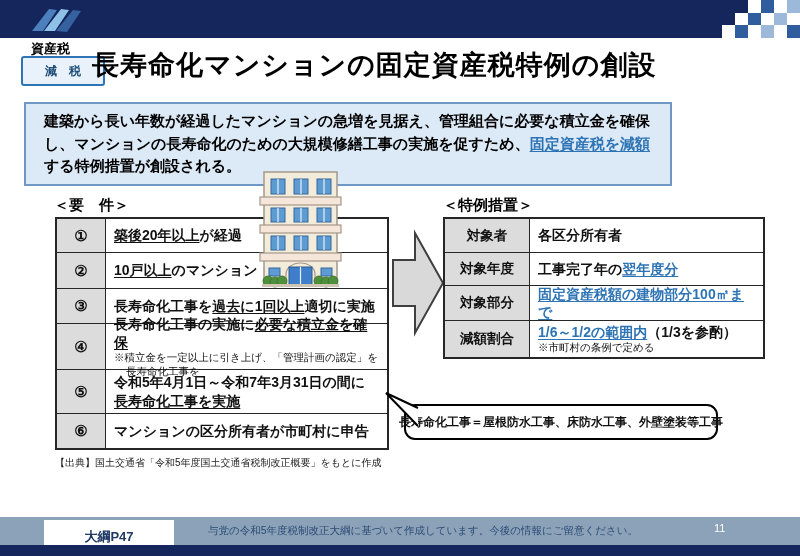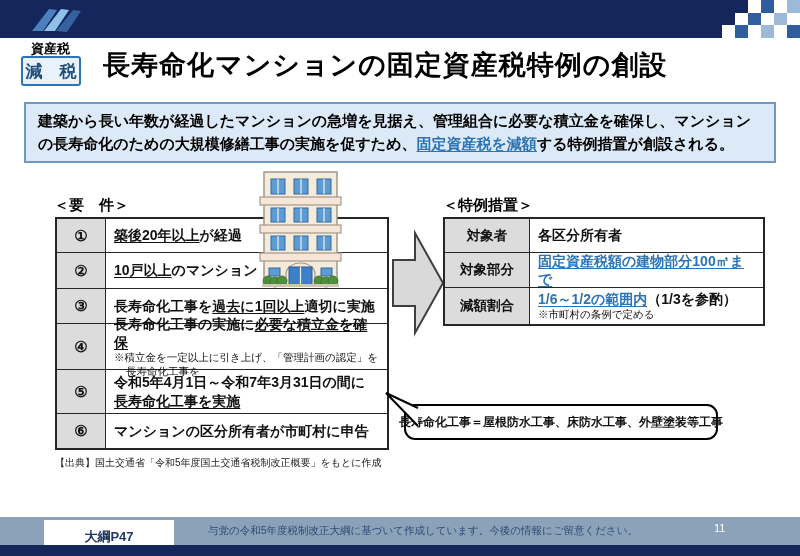--- a/index.html
+++ b/index.html
@@ -8,29 +8,29 @@
     font-family:Liberation Sans, sans-serif;color:#111;
   }
   
   .topbar{position:absolute;left:0;top:0;width:800px;height:38px;background:#14265c;}
   .logo{position:absolute;left:28px;top:5px;}
   .checker{position:absolute;right:0;top:0;display:grid;grid-template-columns:repeat(8,13px);grid-template-rows:repeat(3,12.67px);}
   .checker div{width:13px;height:12.67px;}
   .cN{background:#14265c}.cB{background:#2f5d9e}.cL{background:#9db9da}.cW{background:#ffffff}
   .category{position:absolute;left:31px;top:40px;font-size:13px;font-weight:bold;color:#000;}
   .badge{
-    position:absolute;left:21px;top:56px;width:60px;height:30px;box-sizing:border-box;
+    position:absolute;left:21px;top:56px;width:84px;height:30px;box-sizing:border-box;
     border:2px solid #2e74b5;border-radius:3px;background:#e9f2fb;color:#1f4e79;
-    font-size:17px;font-weight:bold;display:flex;align-items:center;justify-content:center;
-  }
-  .title{position:absolute;left:103px;top:47px;font-size:27px;font-weight:bold;letter-spacing:1px;color:#000;white-space:nowrap;}
+    font-size:12px;font-weight:bold;display:flex;align-items:center;justify-content:center;
+  }
+  .title{position:absolute;left:92px;top:47px;font-size:27px;font-weight:bold;letter-spacing:1px;color:#000;white-space:nowrap;}
   
   .summary{
-    position:absolute;left:24px;top:102px;width:752px;box-sizing:border-box;
-    border:2px solid #6f98c4;background:#dce9f6;padding:6px 12px;
+    position:absolute;left:24px;top:102px;width:648px;box-sizing:border-box;
+    border:2px solid #6f98c4;background:#dce9f6;padding:6px 18px;
     font-size:15px;font-weight:bold;line-height:1.5;color:#000;
   }
   .blue-u{color:#2e74b5;text-decoration:underline;text-underline-offset:2px;}
   .black-u{text-decoration:underline;text-underline-offset:2px;}
   
   .sec-head{position:absolute;font-size:15px;font-weight:bold;color:#000;}
   .sh-req{left:54px;top:196px;}
   .sh-sp{left:443px;top:196px;}
   
   .tbl{position:absolute;border:2px solid #262626;background:#fff;z-index:1;}
@@ -214,20 +214,26 @@
 
   <div class="sec-head sh-sp">＜特例措置＞</div>
 
   <div class="tbl sp-table">
     <div class="row" style="height:33px">
       <div class="cell-h">対象者</div>
       <div class="cell-v">
           <div>各区分所有者</div>
         </div>
     </div>
+    <div class="row" style="height:33px">
+      <div class="cell-h">対象年度</div>
+      <div class="cell-v">
+          <div><span>工事完了年の</span><span class="blue-u">翌年度分</span></div>
+        </div>
+    </div>
     <div class="row" style="height:35px">
       <div class="cell-h">対象部分</div>
       <div class="cell-v">
           <div><span class="blue-u">固定資産税額の建物部分100㎡まで</span></div>
         </div>
     </div>
     <div class="row" style="height:37px">
       <div class="cell-h">減額割合</div>
       <div class="cell-v">
         <div><span class="blue-u">1/6～1/2の範囲内</span><span>（1/3を参酌）</span></div>

